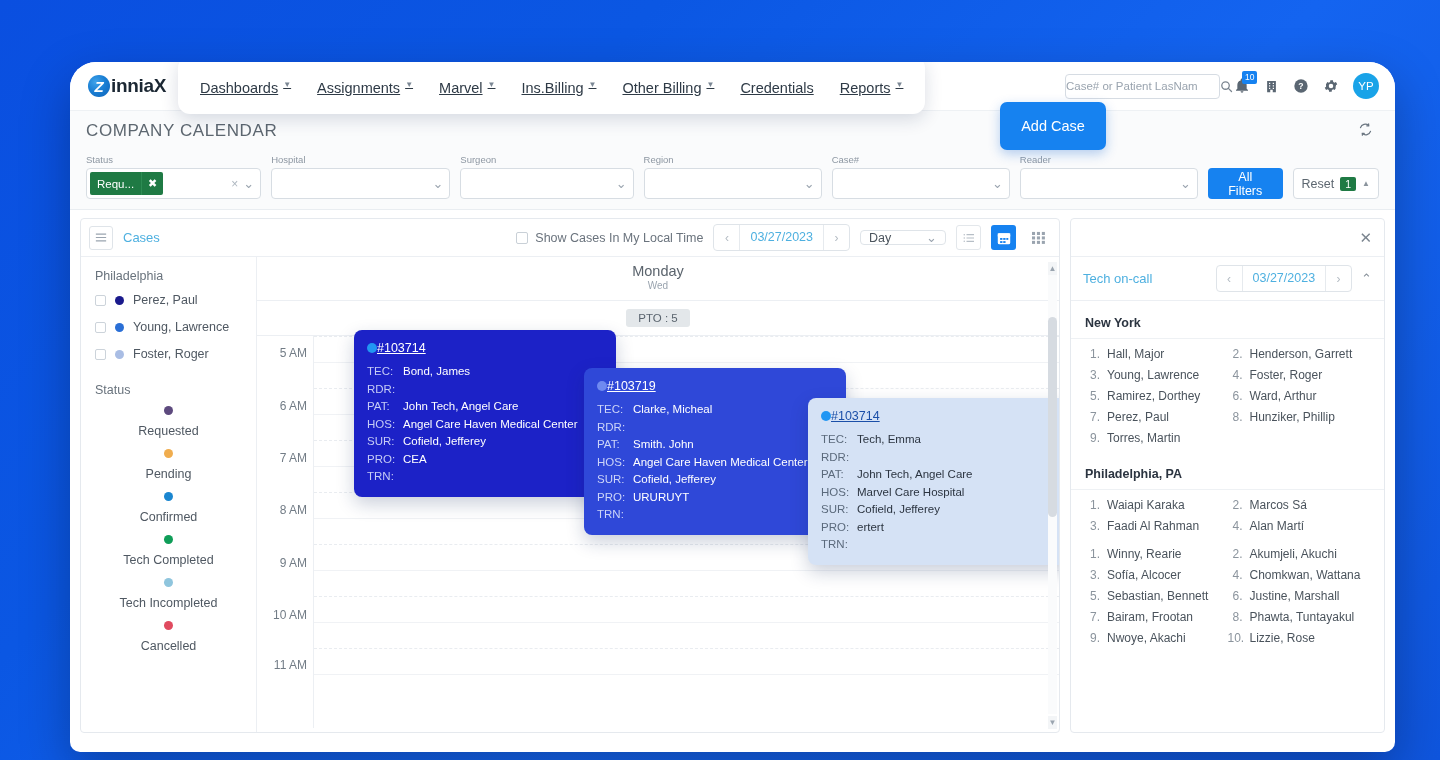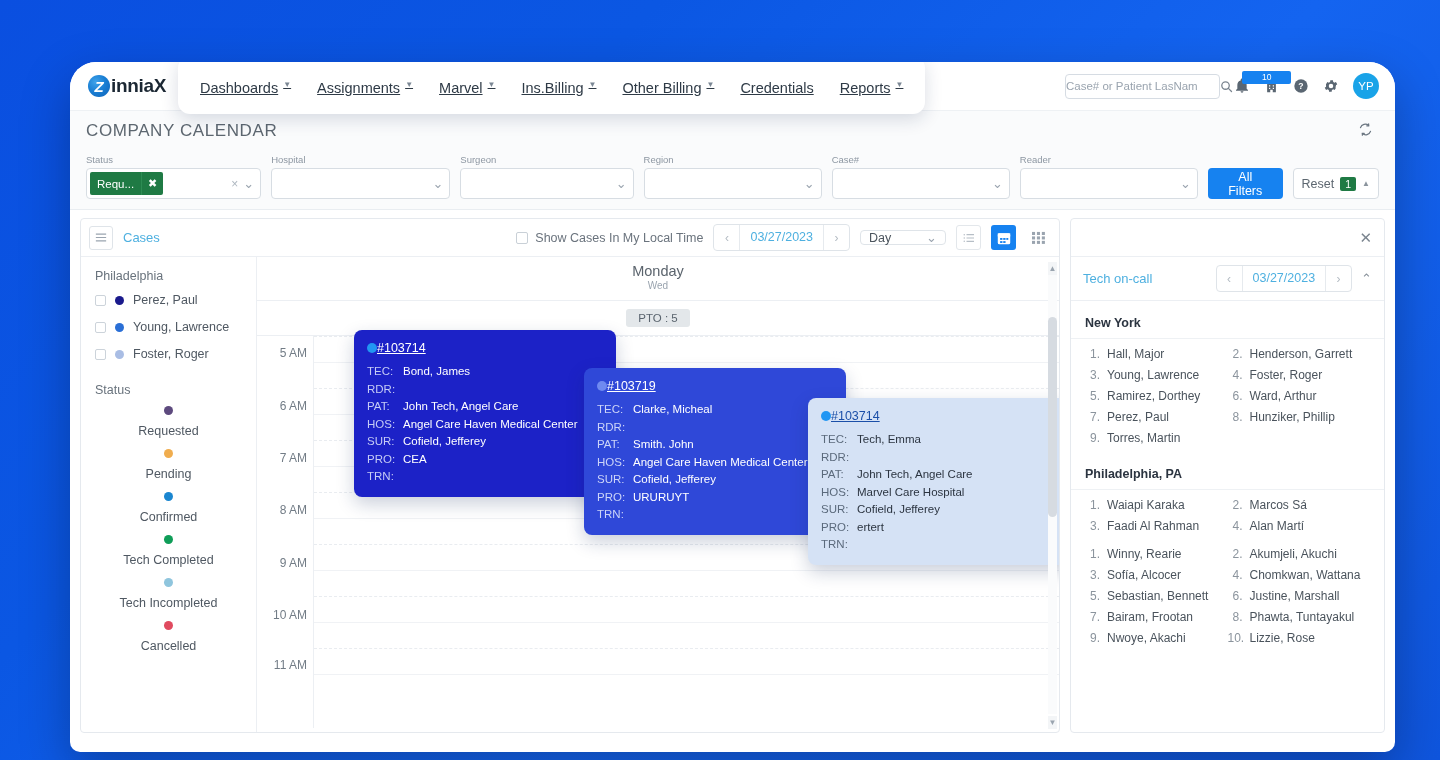--- a/index.html
+++ b/index.html
@@ -86,21 +86,21 @@
     font-family: "Liberation Sans", sans-serif;
     background: transparent;
   }
   .search-box input::placeholder { color: #9aa4af; }
   .ico { color: #5a6672; cursor: pointer; display: flex; align-items: center; }
   .bell-wrap { position: relative; }
   .badge {
     position: absolute; top: -7px; left: 8px;
     background: #1682f0; color: #fff;
     font-size: 8.5px; line-height: 1;
-    padding: 2px 20px; border-radius: 2px; min-width: 14px; text-align: center;
+    padding: 2px 3px; border-radius: 2px; min-width: 14px; text-align: center;
   }
   .avatar {
     width: 26px; height: 26px; border-radius: 50%;
     background: #19a3e8; color: #fff;
     font-size: 11.5px; display: flex; align-items: center; justify-content: center;
     cursor: pointer;
   }
 
   
   .title-bar {
@@ -299,20 +299,21 @@
       </div>
       <div class="nav-item">
         <span>Credentials</span>
       </div>
       <div class="nav-item">
         <span>Reports</span>
         <span class="caret">▼</span>
       </div>
     </div>
 
+    <button class="add-case-btn">Add Case</button>
 
     <div class="header-right">
       <div class="search-box">
         <input placeholder="Case# or Patient LasNam" style="">
         <span class="ico">
           <svg width="13" height="13" viewBox="0 0 16 16" fill="none" stroke="#7b858f" stroke-width="1.6">
             <circle cx="6.8" cy="6.8" r="4.6"></circle>
               <line x1="10.3" y1="10.3" x2="14.2" y2="14.2" stroke-linecap="round"></line>
           </svg>
         </span>

